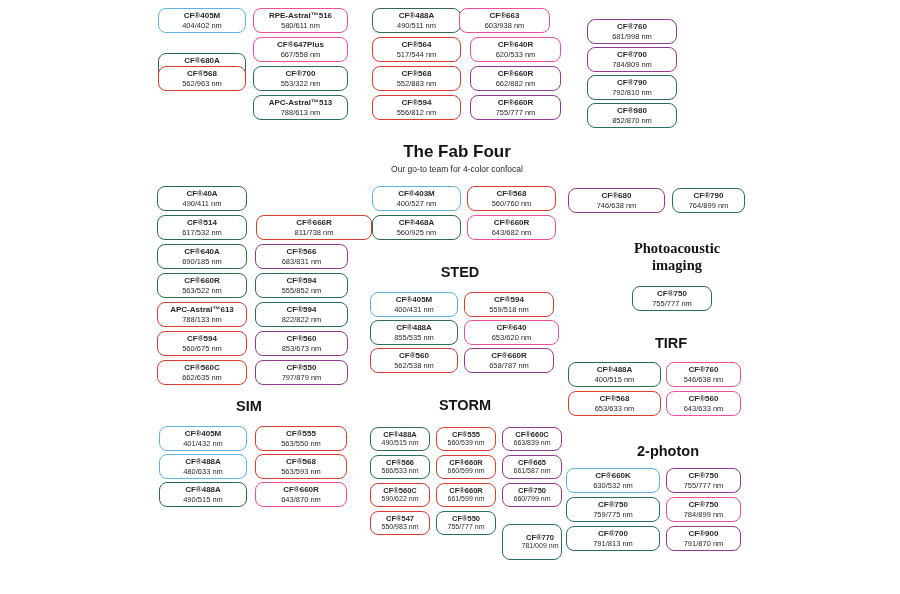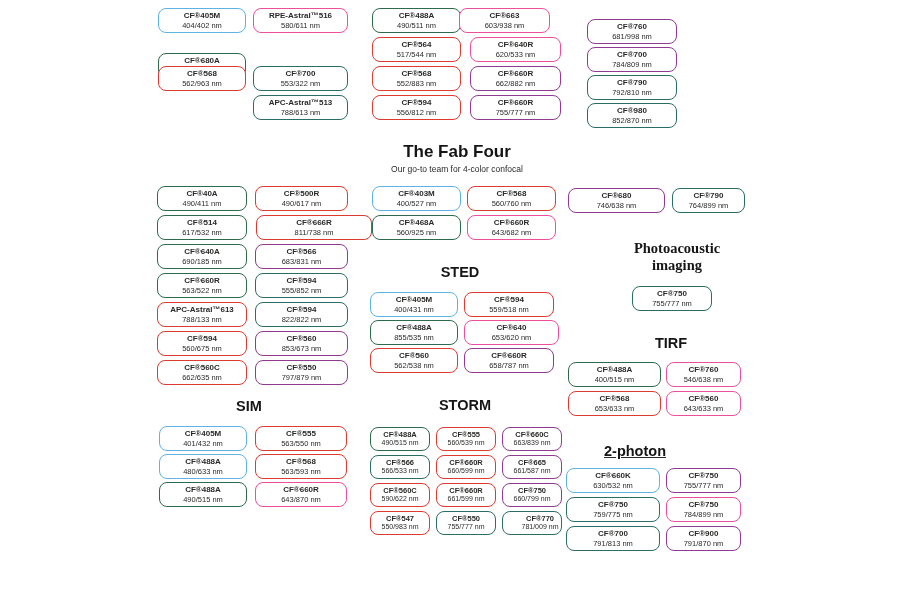--- a/index.html
+++ b/index.html
@@ -42,41 +42,45 @@
   </div>
   <div class="hdr mid" style="left:465px;top:397px;">
     <div class="h1">STORM</div>
   </div>
   <div class="hdr mid wrap" style="left:677px;top:240px;">
     <div class="h1">Photoacoustic imaging</div>
   </div>
   <div class="hdr mid" style="left:671px;top:335px;">
     <div class="h1">TIRF</div>
   </div>
-  <div class="hdr mid" style="left:635px;top:443px;text-decoration:underline;">
+  <div class="hdr mid" style="left:668px;top:443px;">
     <div class="h1">2-photon</div>
   </div>
 
   <div class="group">
       <div class="box" style="left: 158px; top: 8px; width: 88px; height: 25px; border-color: rgb(94, 179, 228);">
         <span class="n">CF®405M</span>
         <span class="v">404/402 nm</span>
       </div>
       <div class="box" style="left: 158px; top: 37px; width: 88px; height: 25px; border-color: rgb(46, 107, 78); margin-top: 16px;">
         <span class="n">CF®680A</span>
         <span class="v">491/517 nm</span>
       </div>
       <div class="box" style="left: 158px; top: 66px; width: 88px; height: 25px; border-color: rgb(221, 58, 48);">
         <span class="n">CF®568</span>
         <span class="v">562/963 nm</span>
       </div>
       <div class="box" style="left: 253px; top: 8px; width: 95px; height: 25px; border-color: rgb(236, 79, 158);">
         <span class="n">RPE-Astral™516</span>
         <span class="v">580/611 nm</span>
       </div>
+      <div class="box" style="left: 253px; top: 37px; width: 95px; height: 25px; border-color: rgb(236, 79, 158);">
+        <span class="n">CF®647Plus</span>
+        <span class="v">667/558 nm</span>
+      </div>
       <div class="box" style="left: 253px; top: 66px; width: 95px; height: 25px; border-color: rgb(42, 109, 102);">
         <span class="n">CF®700</span>
         <span class="v">553/322 nm</span>
       </div>
       <div class="box" style="left: 253px; top: 95px; width: 95px; height: 25px; border-color: rgb(42, 109, 102);">
         <span class="n">APC-Astral™513</span>
         <span class="v">788/613 nm</span>
       </div>
       <div class="box" style="left: 372px; top: 8px; width: 89px; height: 25px; border-color: rgb(46, 107, 78);">
         <span class="n">CF®488A</span>
@@ -149,24 +153,20 @@
         <span class="v">788/133 nm</span>
       </div>
       <div class="box" style="left: 157px; top: 331px; width: 90px; height: 25px; border-color: rgb(221, 58, 48);">
         <span class="n">CF®594</span>
         <span class="v">560/675 nm</span>
       </div>
       <div class="box" style="left: 157px; top: 360px; width: 90px; height: 25px; border-color: rgb(221, 58, 48);">
         <span class="n">CF®560C</span>
         <span class="v">662/635 nm</span>
       </div>
-      <div class="box" style="left: 255px; top: 186px; width: 93px; height: 25px; border-color: rgb(221, 58, 48);">
-        <span class="n">CF®500R</span>
-        <span class="v">490/617 nm</span>
-      </div>
       <div class="box" style="left: 256px; top: 215px; width: 116px; height: 25px; border-color: rgb(221, 58, 48);">
         <span class="n">CF®666R</span>
         <span class="v">811/738 nm</span>
       </div>
       <div class="box" style="left: 255px; top: 244px; width: 93px; height: 25px; border-color: rgb(145, 58, 146);">
         <span class="n">CF®566</span>
         <span class="v">683/831 nm</span>
       </div>
       <div class="box" style="left: 255px; top: 273px; width: 93px; height: 25px; border-color: rgb(42, 109, 102);">
         <span class="n">CF®594</span>
@@ -293,21 +293,21 @@
         <span class="v">663/839 nm</span>
       </div>
       <div class="box small" style="left: 502px; top: 455px; width: 60px; height: 24px; border-color: rgb(145, 58, 146);">
         <span class="n">CF®665</span>
         <span class="v">661/587 nm</span>
       </div>
       <div class="box small" style="left: 502px; top: 483px; width: 60px; height: 24px; border-color: rgb(145, 58, 146);">
         <span class="n">CF®750</span>
         <span class="v">660/799 nm</span>
       </div>
-      <div class="box small" style="left: 502px; top: 511px; width: 60px; height: 24px; border-color: rgb(42, 109, 102); padding-left: 16px;">
+      <div class="box small" style="left: 502px; top: 524px; width: 60px; height: 36px; border-color: rgb(42, 109, 102); padding-left: 16px;">
         <span class="n">CF®770</span>
         <span class="v">781/009 nm</span>
       </div>
     </div>
   <div class="group">
       <div class="box" style="left: 568px; top: 188px; width: 97px; height: 25px; border-color: rgb(145, 58, 146);">
         <span class="n">CF®680</span>
         <span class="v">746/638 nm</span>
       </div>
       <div class="box" style="left: 672px; top: 188px; width: 73px; height: 25px; border-color: rgb(42, 109, 102);">

